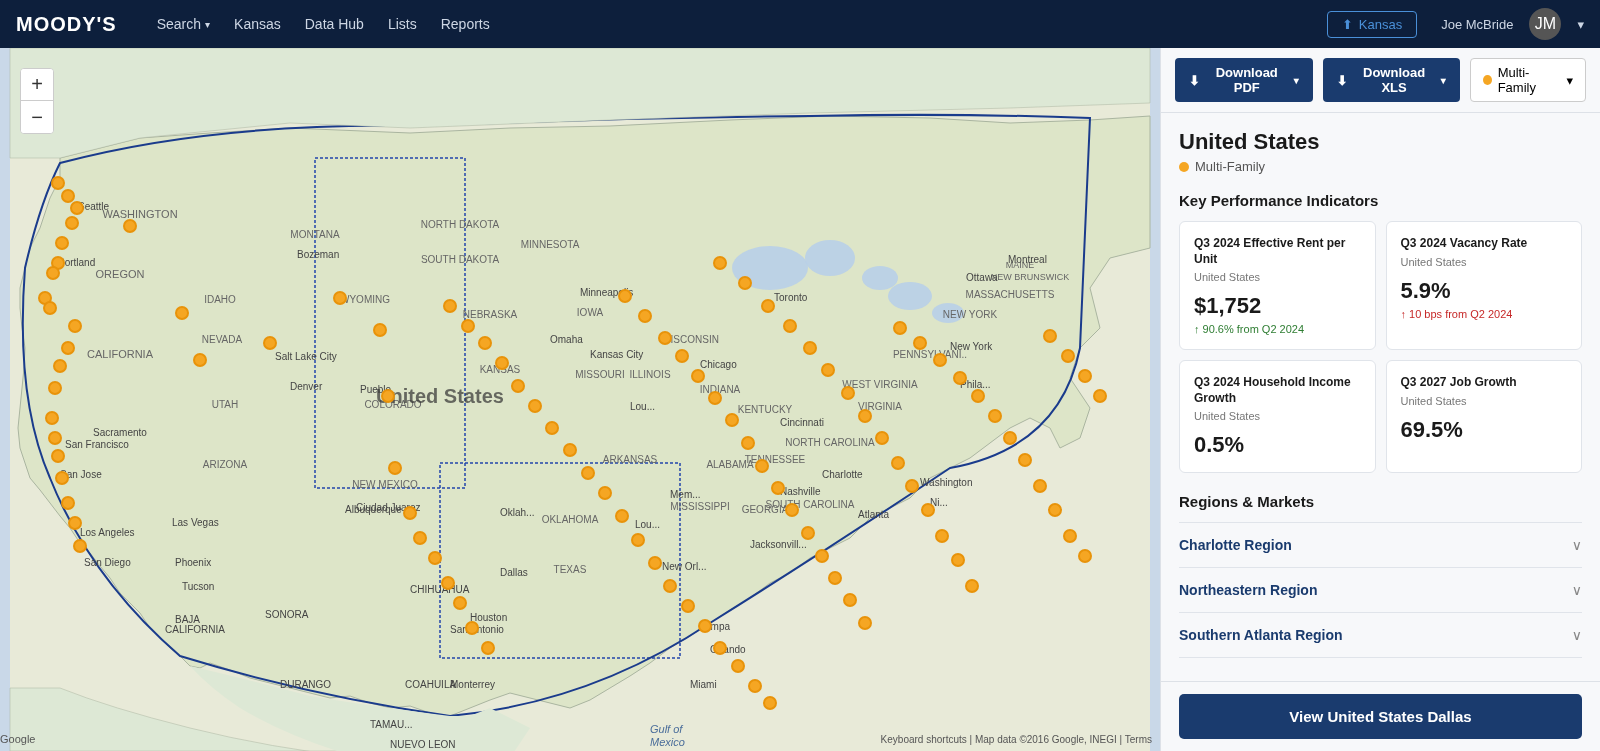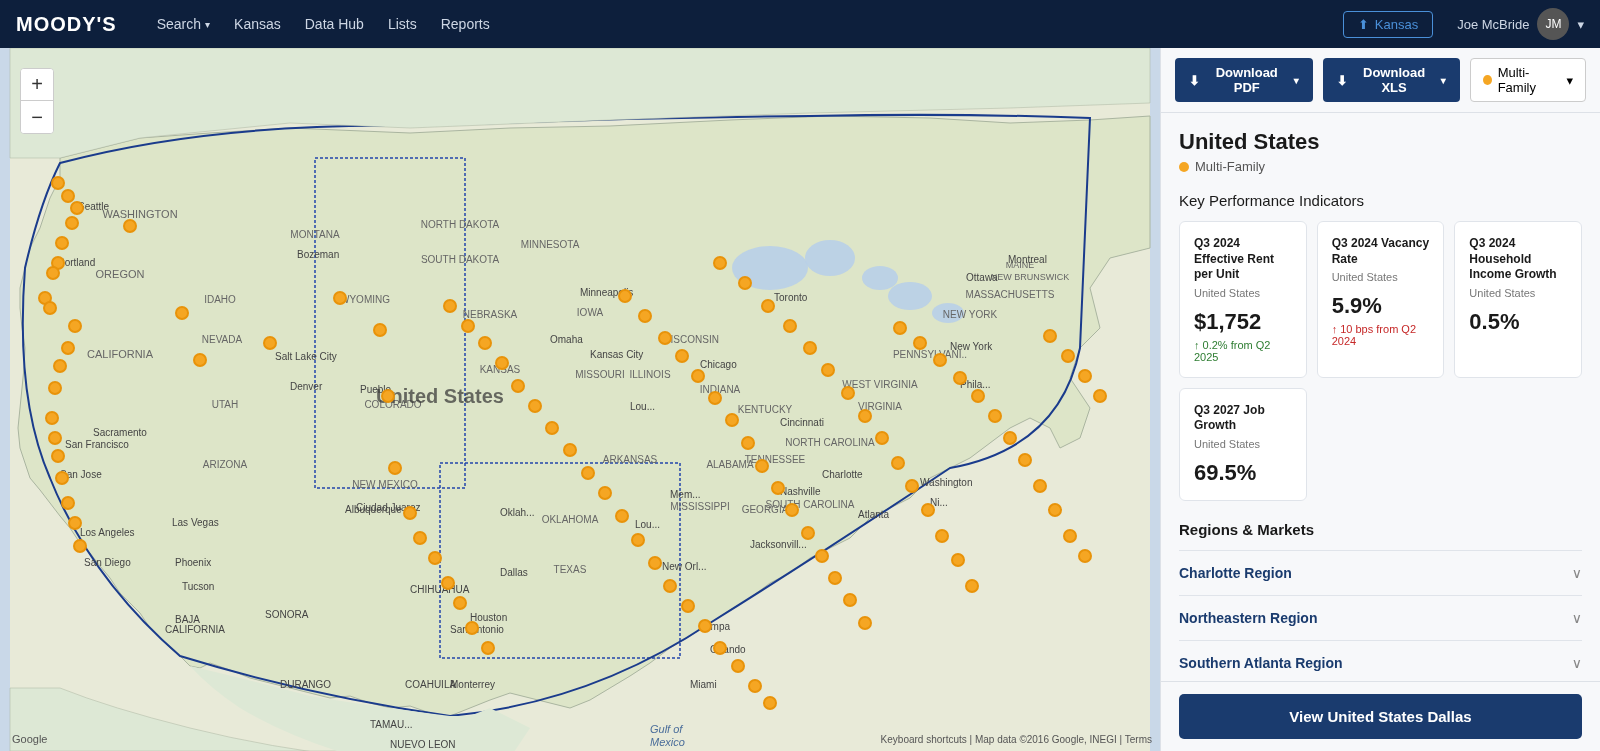--- a/index.html
+++ b/index.html
@@ -13,24 +13,24 @@
     }
     .nav-logo { color: #fff; font-weight: 900; font-size: 20px; letter-spacing: 1px; margin-right: 16px; }
     .nav-item { color: #cdd6e4; font-size: 14px; cursor: pointer; display: flex; align-items: center; gap: 4px; }
     .nav-chevron { font-size: 10px; }
     .nav-spacer { flex: 1; }
     .upgrade-btn {
       background: transparent; border: 1px solid #4a90d9; color: #4a90d9;
       border-radius: 4px; padding: 5px 14px; font-size: 13px; cursor: pointer;
       display: flex; align-items: center; gap: 6px;
     }
-    .user-info { display: flex; align-items: center; gap: 8px; color: #cdd6e4; font-size: 13px; cursor: pointer; }
+    .user-info { display: flex; align-items: center; gap: 16px; color: #cdd6e4; font-size: 13px; cursor: pointer; }
     .user-avatar {
       width: 32px; height: 32px; border-radius: 50%; background: #555;
-      display: flex; align-items: center; justify-content: center; color: #fff; font-size: 12px;
+      display: flex; align-items: center; justify-content: center; color: #fff; font-size: 16px;
     }
 
     
     .main { display: flex; width: 100%; height: calc(751px - 48px); }
 
     
     .map-area {
       flex: 1; position: relative; overflow: hidden;
       background: #c9d8e8;
     }
@@ -42,21 +42,21 @@
       background: #fff; border: 1px solid #ccc; border-radius: 4px; overflow: hidden;
     }
     .zoom-btn {
       width: 32px; height: 32px; background: #fff; border: none;
       font-size: 20px; cursor: pointer; display: flex; align-items: center; justify-content: center;
       color: #333; border-bottom: 1px solid #ccc;
     }
     .zoom-btn:last-child { border-bottom: none; }
 
     .google-watermark {
-      position: absolute; bottom: 6px; left: 12px; font-size: 11px; color: #555;
+      position: absolute; bottom: 6px; left: 0; font-size: 11px; color: #555;
     }
     .map-attribution {
       position: absolute; bottom: 6px; right: 8px; font-size: 10px; color: #555;
     }
 
     
     .dot {
       position: absolute; width: 14px; height: 14px;
       background: #f5a623; border: 2px solid #e8930a; border-radius: 50%;
       transform: translate(-50%, -50%);
@@ -90,23 +90,23 @@
     .panel-content {
       flex: 1; overflow-y: auto; padding: 16px 18px;
     }
     .panel-content::-webkit-scrollbar { width: 6px; }
     .panel-content::-webkit-scrollbar-thumb { background: #c8ccd2; border-radius: 3px; }
 
     .section-title { font-size: 22px; font-weight: 700; color: #1a1a1a; margin-bottom: 4px; }
     .section-subtitle { display: flex; align-items: center; gap: 6px; font-size: 13px; color: #555; margin-bottom: 18px; }
     .sub-dot { width: 10px; height: 10px; background: #f5a623; border-radius: 50%; }
 
-    .kpi-title { font-size: 15px; font-weight: 400; color: #1a1a1a; margin-bottom: 12px; }
-
-    .kpi-grid { display: grid; grid-template-columns: 1fr 1fr 1fr; gap: 10px; margin-bottom: 20px; }
+    .kpi-title { font-size: 15px; font-weight: 700; color: #1a1a1a; margin-bottom: 12px; }
+
+    .kpi-grid { display: grid; grid-template-columns: 1fr 1fr; gap: 10px; margin-bottom: 20px; }
     .kpi-card {
       background: #fff; border: 1px solid #e0e4ea; border-radius: 6px;
       padding: 14px; display: flex; flex-direction: column; gap: 4px;
     }
     .kpi-card-title { font-size: 12px; font-weight: 700; color: #1a1a1a; line-height: 1.3; }
     .kpi-card-sub { font-size: 11px; color: #777; margin-bottom: 6px; }
     .kpi-value { font-size: 22px; font-weight: 700; color: #1a1a1a; }
     .kpi-change { font-size: 11px; color: #666; }
     .kpi-change.up { color: #2e7d32; }
     .kpi-change.down { color: #c62828; }
@@ -446,21 +446,21 @@
       </div>
 
       <div class="kpi-title">Key Performance Indicators</div>
 
       <div class="kpi-grid">
 
         <div class="kpi-card">
           <div class="kpi-card-title">Q3 2024 Effective Rent per Unit</div>
           <div class="kpi-card-sub">United States</div>
           <div class="kpi-value">$1,752</div>
-          <div class="kpi-change up">↑ 0.2% from Q2 2025</div>
+          <div class="kpi-change up">↑ 90.6% from Q2 2024</div>
         </div>
 
         <div class="kpi-card">
           <div class="kpi-card-title">Q3 2024 Vacancy Rate</div>
           <div class="kpi-card-sub">United States</div>
           <div class="kpi-value">5.9%</div>
           <div class="kpi-change down">↑ 10 bps from Q2 2024</div>
         </div>
 
         <div class="kpi-card">

